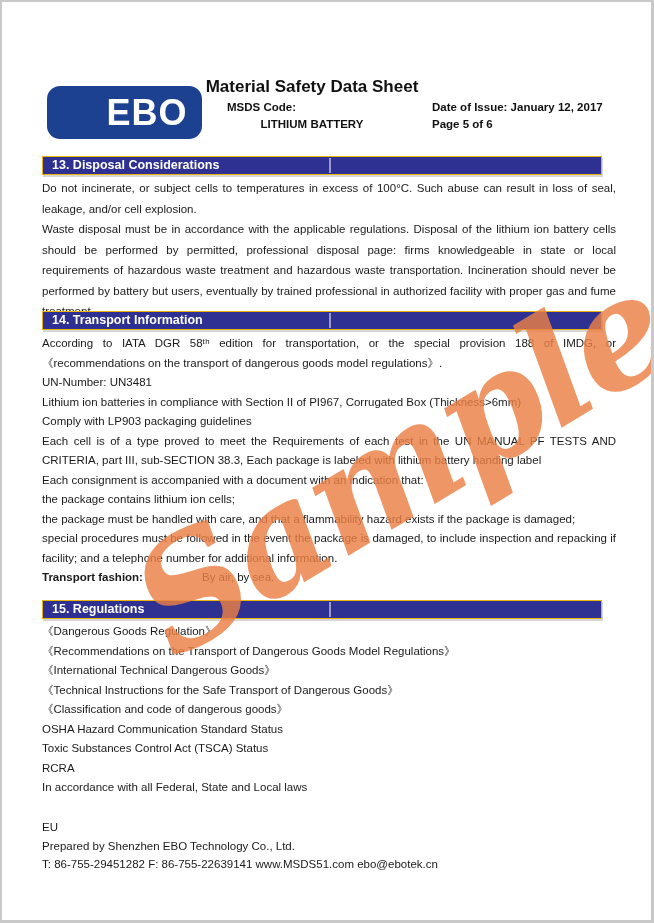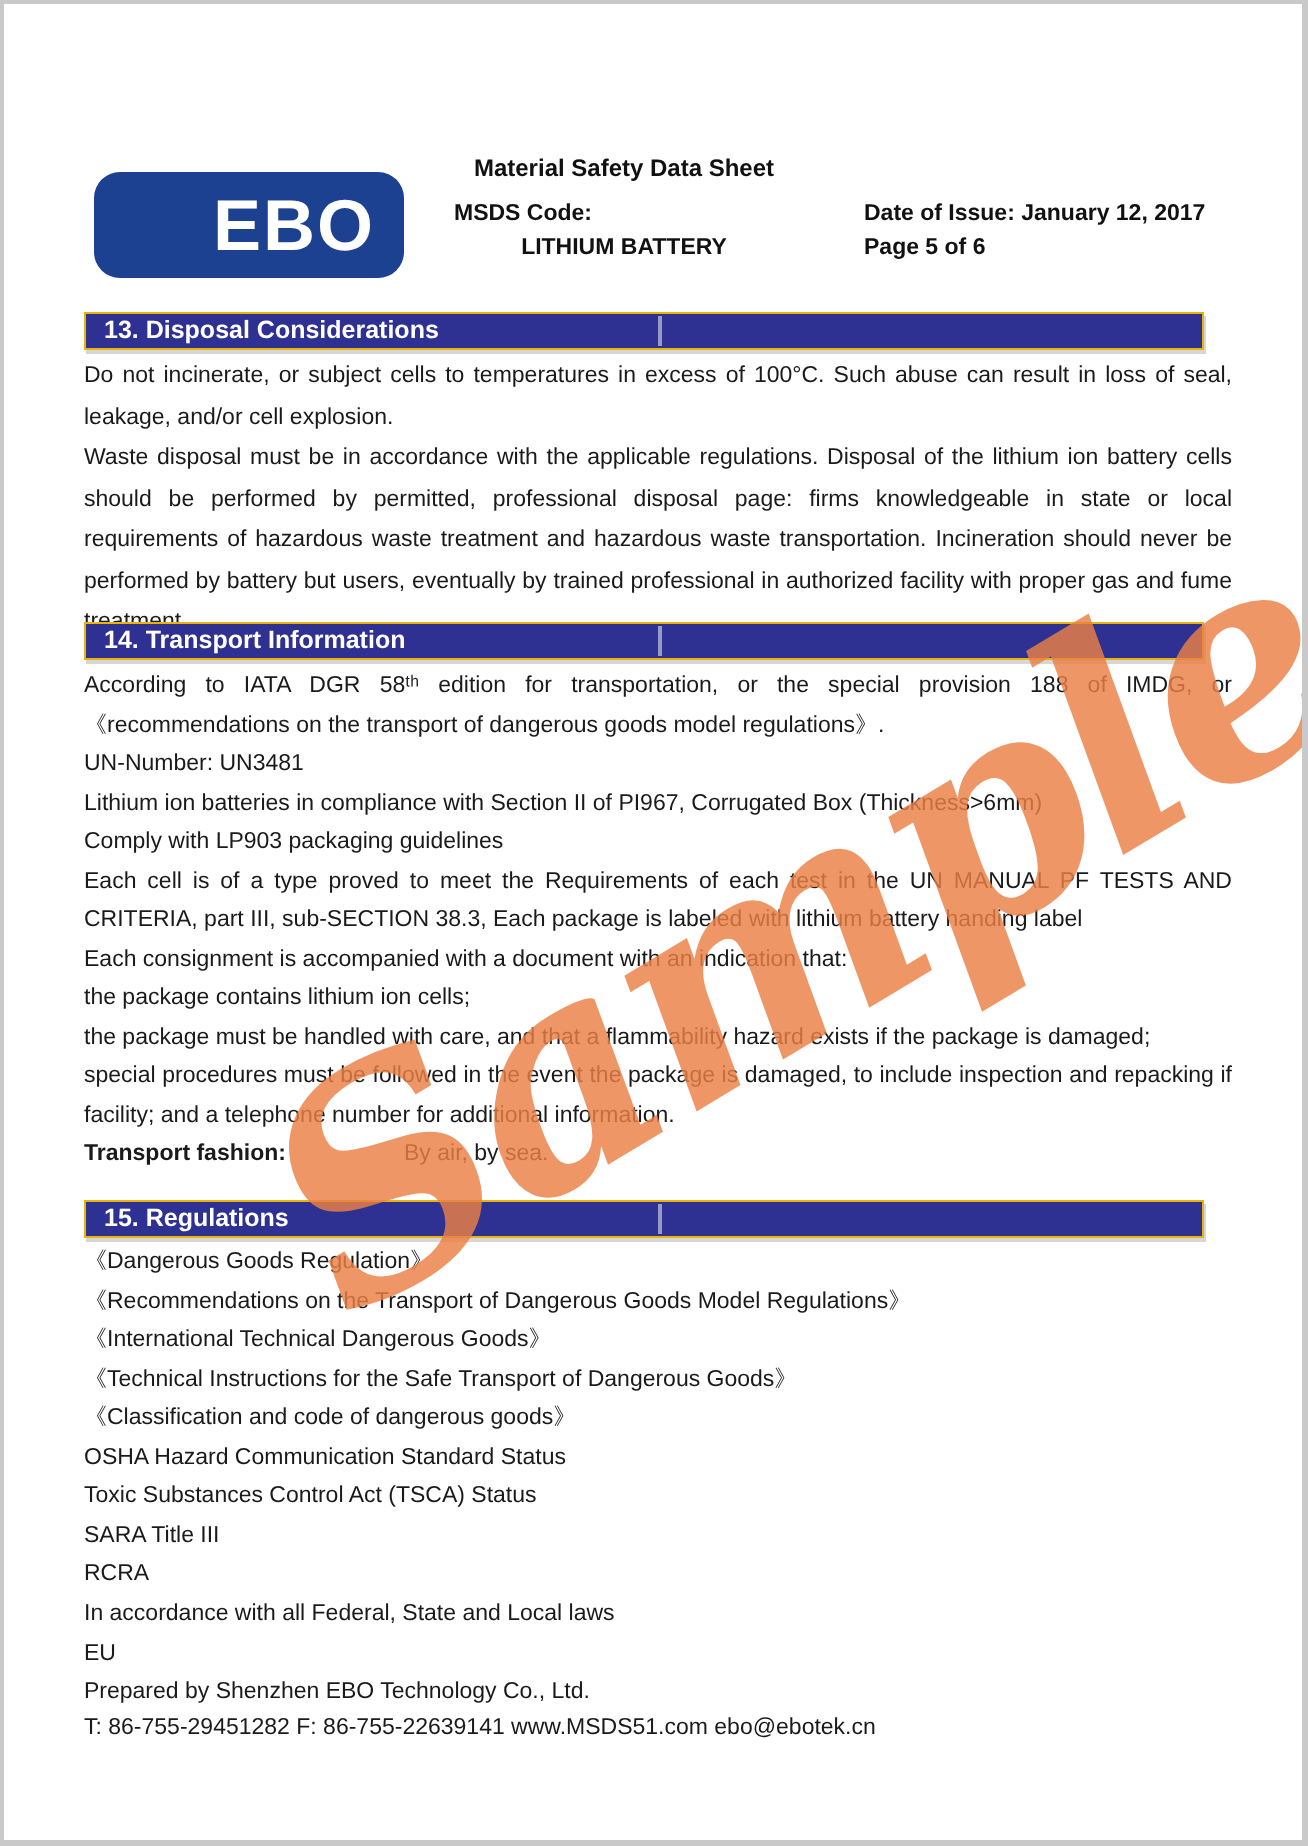--- a/index.html
+++ b/index.html
@@ -20,21 +20,21 @@
   .logo {
     position: absolute; left: 45px; top: 84px;
     width: 110px; height: 53px;
     background: #1d4191;
     border-radius: 13px;
     display: flex; align-items: center; justify-content: center;
     color: #ffffff; font-weight: bold; font-size: 36px; letter-spacing: 1px; padding-left: 45px;
   }
   .doc-title {
     position: absolute; left: 160px; top: 75px; width: 300px;
-    text-align: center; font-size: 12px; font-weight: bold; color: #111111;
+    text-align: center; font-size: 17px; font-weight: bold; color: #111111;
   }
   .hdr-small { position: absolute; font-size: 11.5px; font-weight: bold; color: #111111; }
   .msds-code { left: 225px; top: 99px; }
   .product   { left: 160px; top: 116px; width: 300px; text-align: center; }
   .date-issue{ left: 430px; top: 99px; }
   .page-info { left: 430px; top: 116px; }
 
   
   .bar {
     position: absolute; left: 40px; width: 560px; height: 19px;
@@ -130,21 +130,20 @@
     <div class="bar-divider"></div>
   </div>
   <div class="body-block sec15">
     <div>《Dangerous Goods Regulation》</div>
     <div>《Recommendations on the Transport of Dangerous Goods Model Regulations》</div>
     <div>《International Technical Dangerous Goods》</div>
     <div>《Technical Instructions for the Safe Transport of Dangerous Goods》</div>
     <div>《Classification and code of dangerous goods》</div>
     <div>OSHA Hazard Communication Standard Status</div>
     <div>Toxic Substances Control Act (TSCA) Status</div>
-    <div>SARA Title III</div>
     <div>RCRA</div>
     <div>In accordance with all Federal, State and Local laws</div>
   </div>
 
   <div class="watermark">Sample</div>
 
   <div class="footer">
     <div class="region">EU</div>
     <div>Prepared by Shenzhen EBO Technology Co., Ltd.</div>
     <div>T: 86-755-29451282 F: 86-755-22639141 www.MSDS51.com ebo@ebotek.cn</div>

